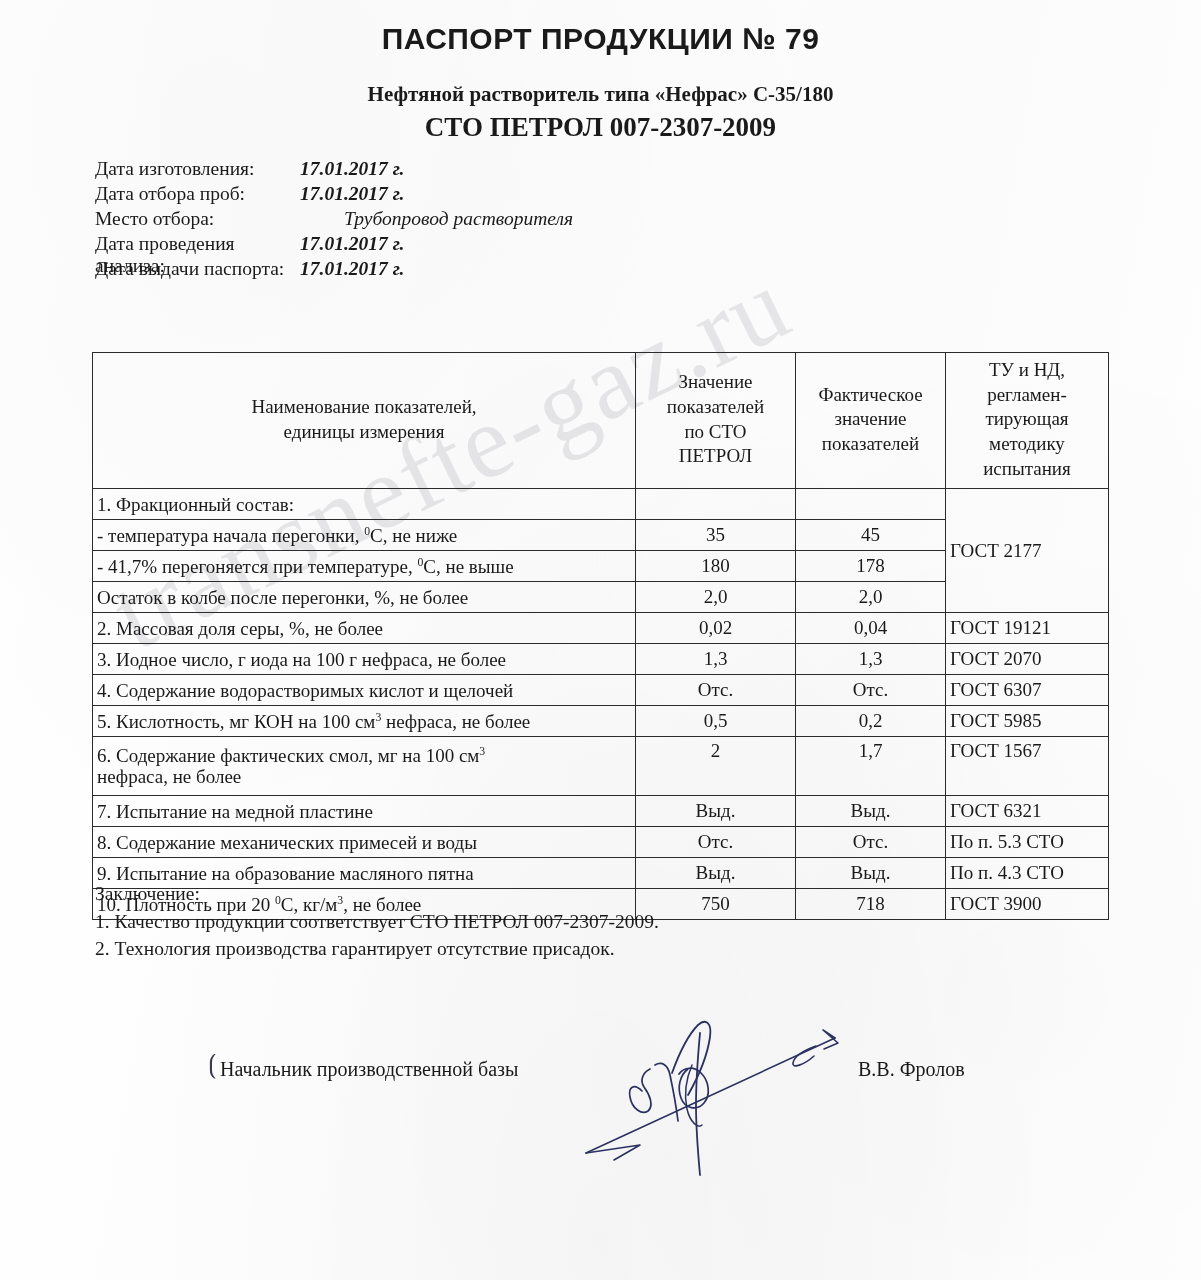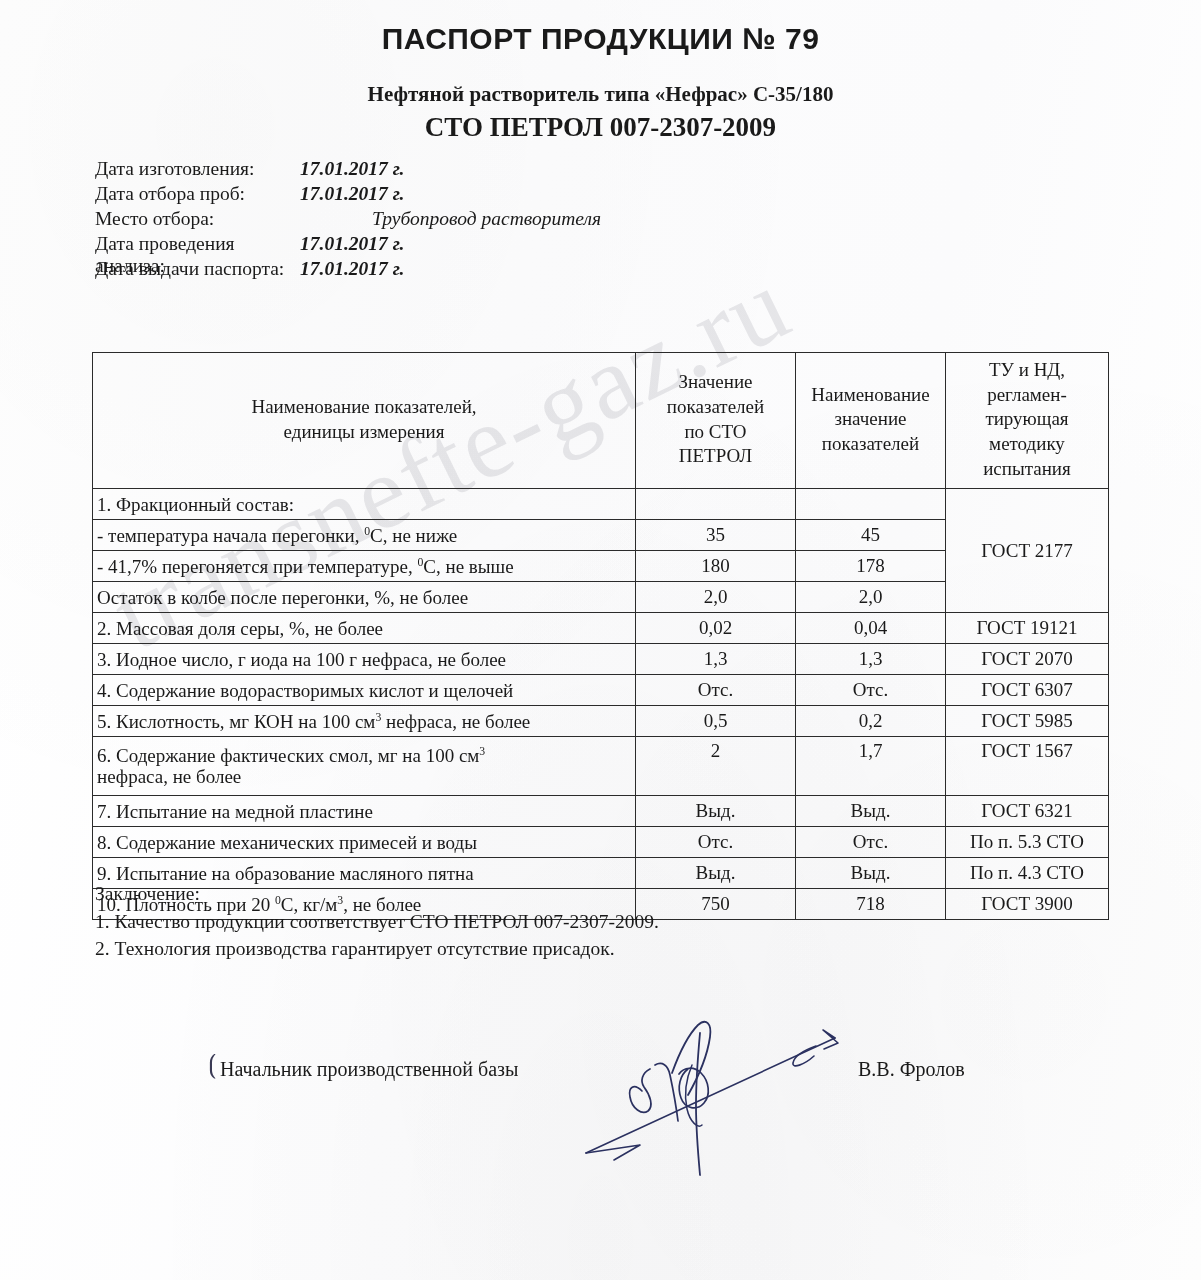--- a/index.html
+++ b/index.html
@@ -65,21 +65,21 @@
 
   
   .meta{
     position:absolute;left:95px;top:158px;width:640px;
     font-size:19.5px;
   }
   .meta-row{display:flex;align-items:baseline;height:25px;}
   .meta-label{width:205px;flex:none;}
   .meta-value{font-weight:bold;font-style:italic;}
   .meta-value.plain{font-weight:normal;font-style:italic;}
-  .meta-row.indent .meta-value{margin-left:72px;}
+  .meta-row.indent .meta-value{margin-left:44px;}
 
   
   table.spec{
     position:absolute;
     left:92px;top:352px;
     width:1016px;
     border-collapse:collapse;
     font-size:19px;
     table-layout:fixed;
   }
@@ -93,21 +93,21 @@
     text-align:center;
     line-height:1.30;
     padding:5px 4px 7px;
   }
   col.c1{width:543px;}
   col.c2{width:160px;}
   col.c3{width:150px;}
   col.c4{width:163px;}
   td.name{text-align:left;height:30px;line-height:1.15;}
   td.val{text-align:center;}
-  td.std{text-align:center;}
+  td.std{text-align:left;}
   sup{font-size:0.62em;vertical-align:super;line-height:0;}
   td.twoline{height:58px;}
 
   
   .conclusion{
     position:absolute;left:95px;top:880px;
     font-size:19.5px;line-height:1.42;
   }
   .conclusion div{white-space:nowrap;}
 
@@ -170,21 +170,21 @@
           <div>Наименование показателей,</div>
           <div>единицы измерения</div>
         </th>
         <th>
           <div>Значение</div>
           <div>показателей</div>
           <div>по СТО</div>
           <div>ПЕТРОЛ</div>
         </th>
         <th>
-          <div>Наименование</div>
+          <div>Фактическое</div>
           <div>значение</div>
           <div>показателей</div>
         </th>
         <th>
           <div>ТУ и НД,</div>
           <div>регламен-</div>
           <div>тирующая</div>
           <div>методику</div>
           <div>испытания</div>
         </th>

